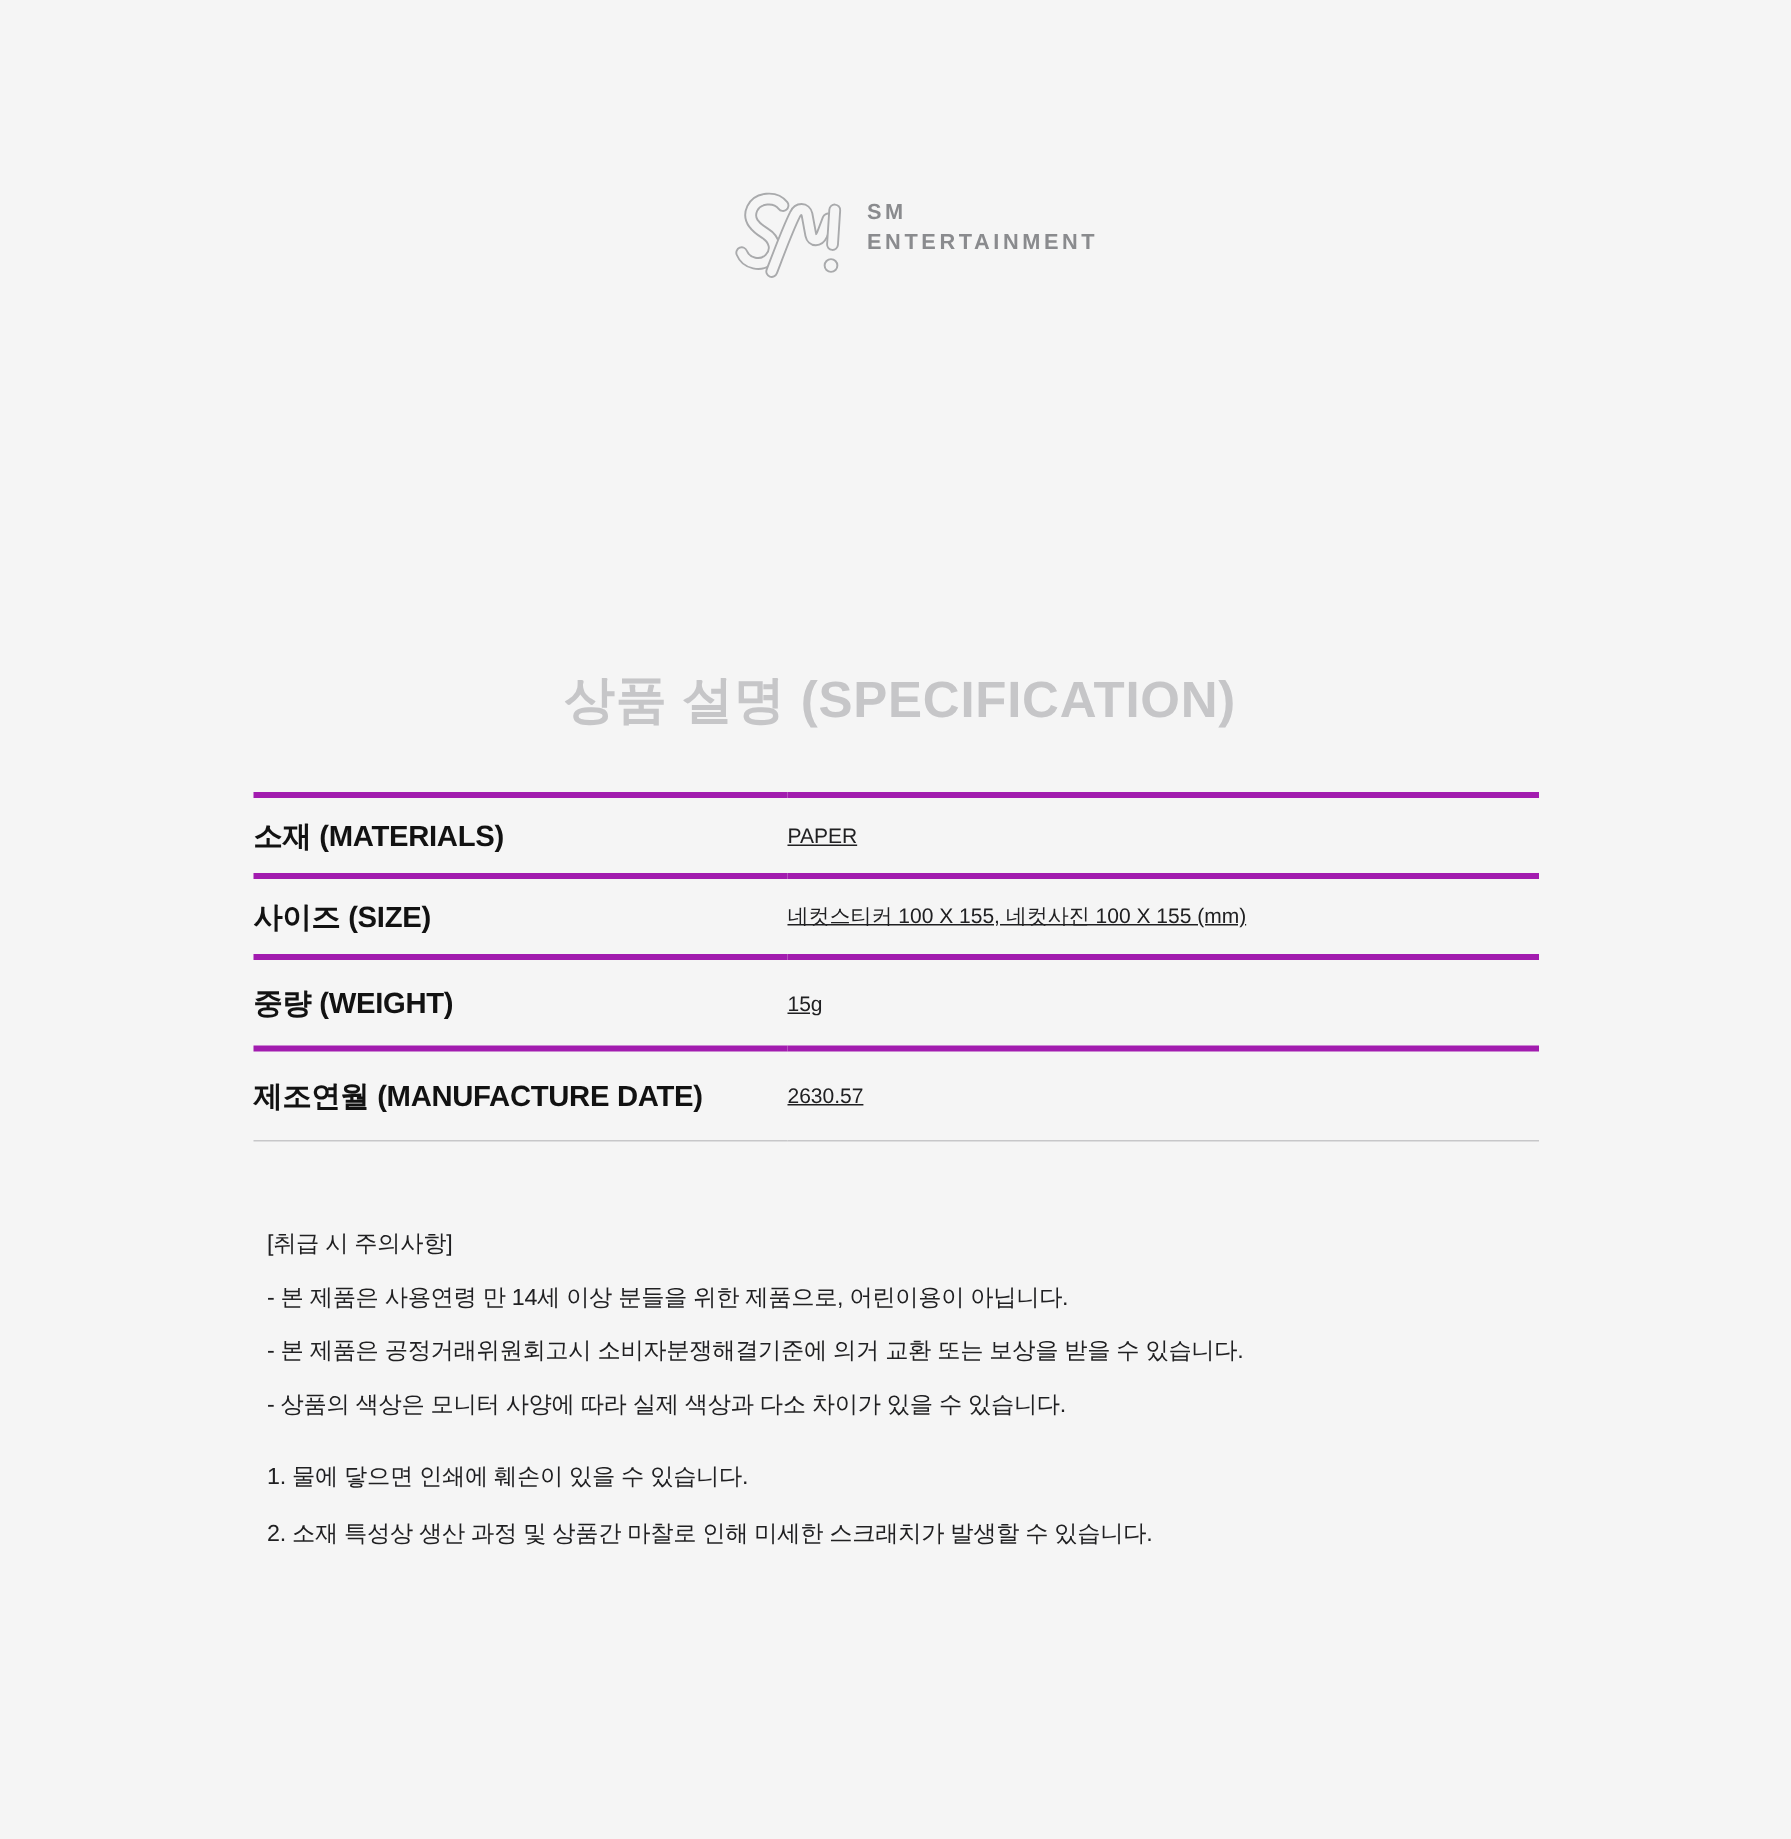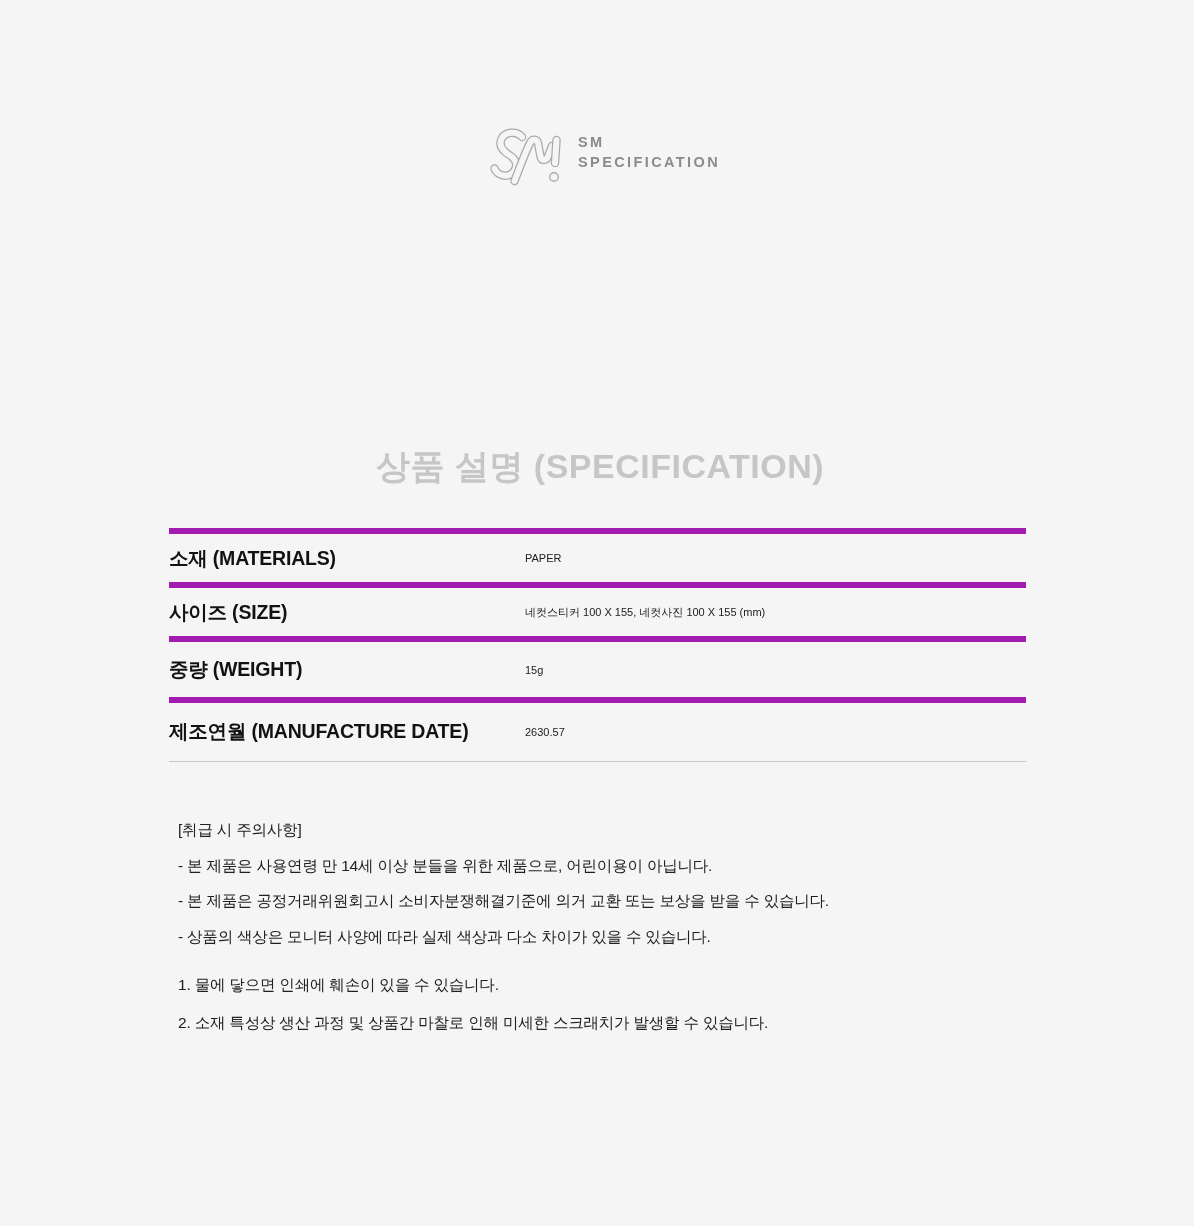--- a/index.html
+++ b/index.html
@@ -53,40 +53,41 @@
 
   
   .spec {
     position: absolute;
     top: 528px;
     left: 169px;
     width: 857px;
     border-collapse: collapse;
     table-layout: fixed;
   }
-  .spec tr { border-top: 6px solid #a21caf; }
+  .spec tr { border-top: 4px solid #a21caf; }
   .spec tr:last-child { border-bottom: 1px solid #c7c7c9; }
   .spec tr.row-short { height: 54px; }
   .spec tr.row-tall { height: 61px; }
   .spec th {
     width: 356px;
     text-align: left;
     vertical-align: middle;
     font-size: 19.5px;
     font-weight: 700;
     color: #121212;
     letter-spacing: -0.2px;
     white-space: nowrap;
   }
   .spec td {
     vertical-align: middle;
-    font-size: 11px;
+    font-size: 14px;
     font-weight: 400;
     color: #202022;
     white-space: nowrap;
+    text-decoration: underline;
   }
 
   
   .notices {
     position: absolute;
     top: 807px;
     left: 168px;
     font-size: 15.5px;
     color: #202022;
     line-height: 25.5px;
@@ -112,21 +113,21 @@
         <path d="M55,106 C65,80 76,50 86,30 C90,21 100,21 102,30 L107,57 C109,66 118,66 122,57 L130,36" stroke="#f5f5f5" stroke-width="12"></path>
 
         <path d="M139,24 L136,70" stroke="#a9aaac" stroke-width="17"></path>
         <path d="M139,24 L136,70" stroke="#f5f5f5" stroke-width="12"></path>
 
         <circle cx="134" cy="98" r="8.5" stroke="#a9aaac" stroke-width="2.6"></circle>
       </g>
     </svg>
     <div class="logo-text">
       <span>SM</span>
-      <span>SPECIFICATION</span>
+      <span>ENTERTAINMENT</span>
     </div>
   </header>
 
   <h1 class="title">상품 설명 (SPECIFICATION)</h1>
 
   <table class="spec">
     <tbody>
       <tr class="row-short">
         <th>소재 (MATERIALS)</th>
         <td>PAPER</td>

